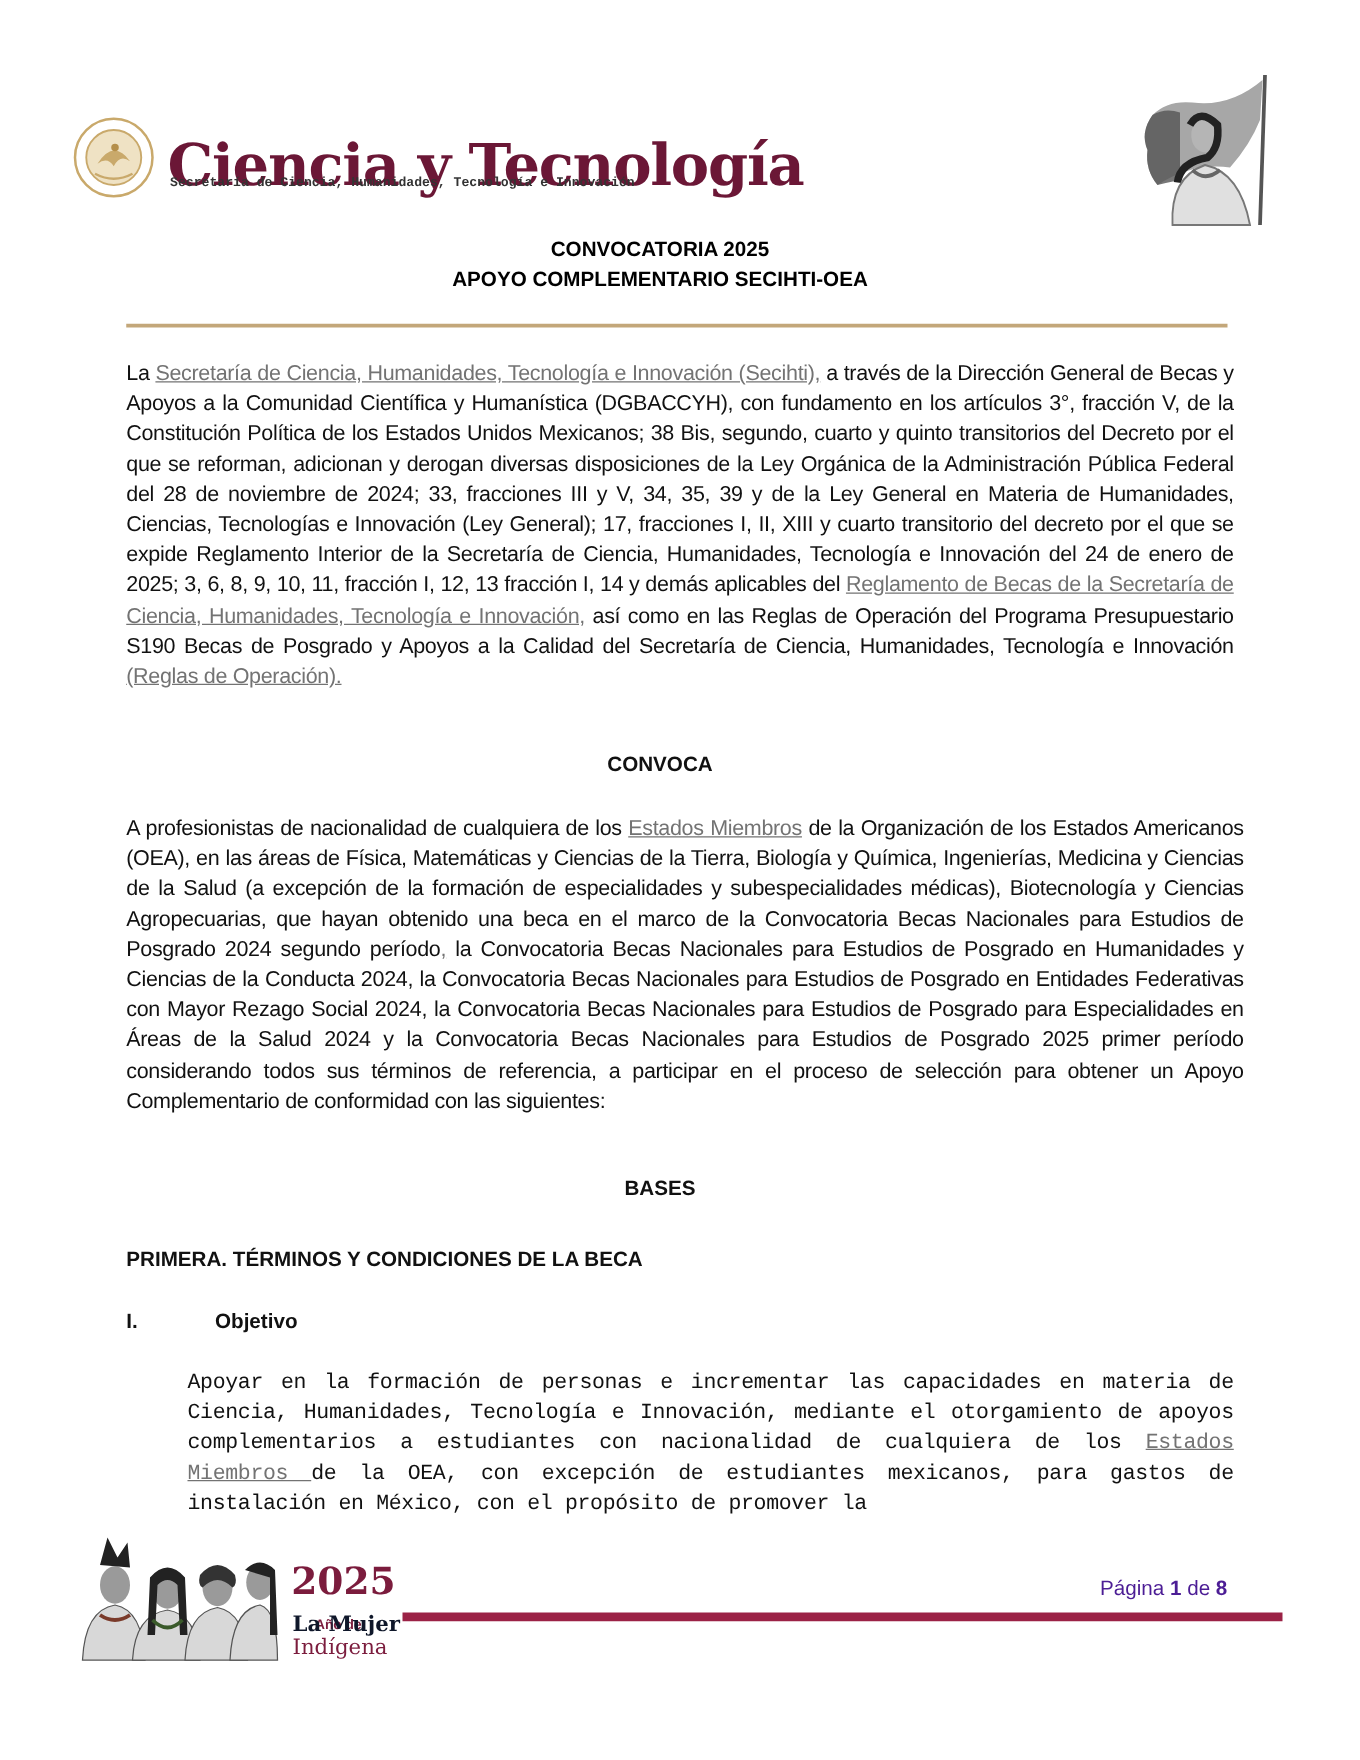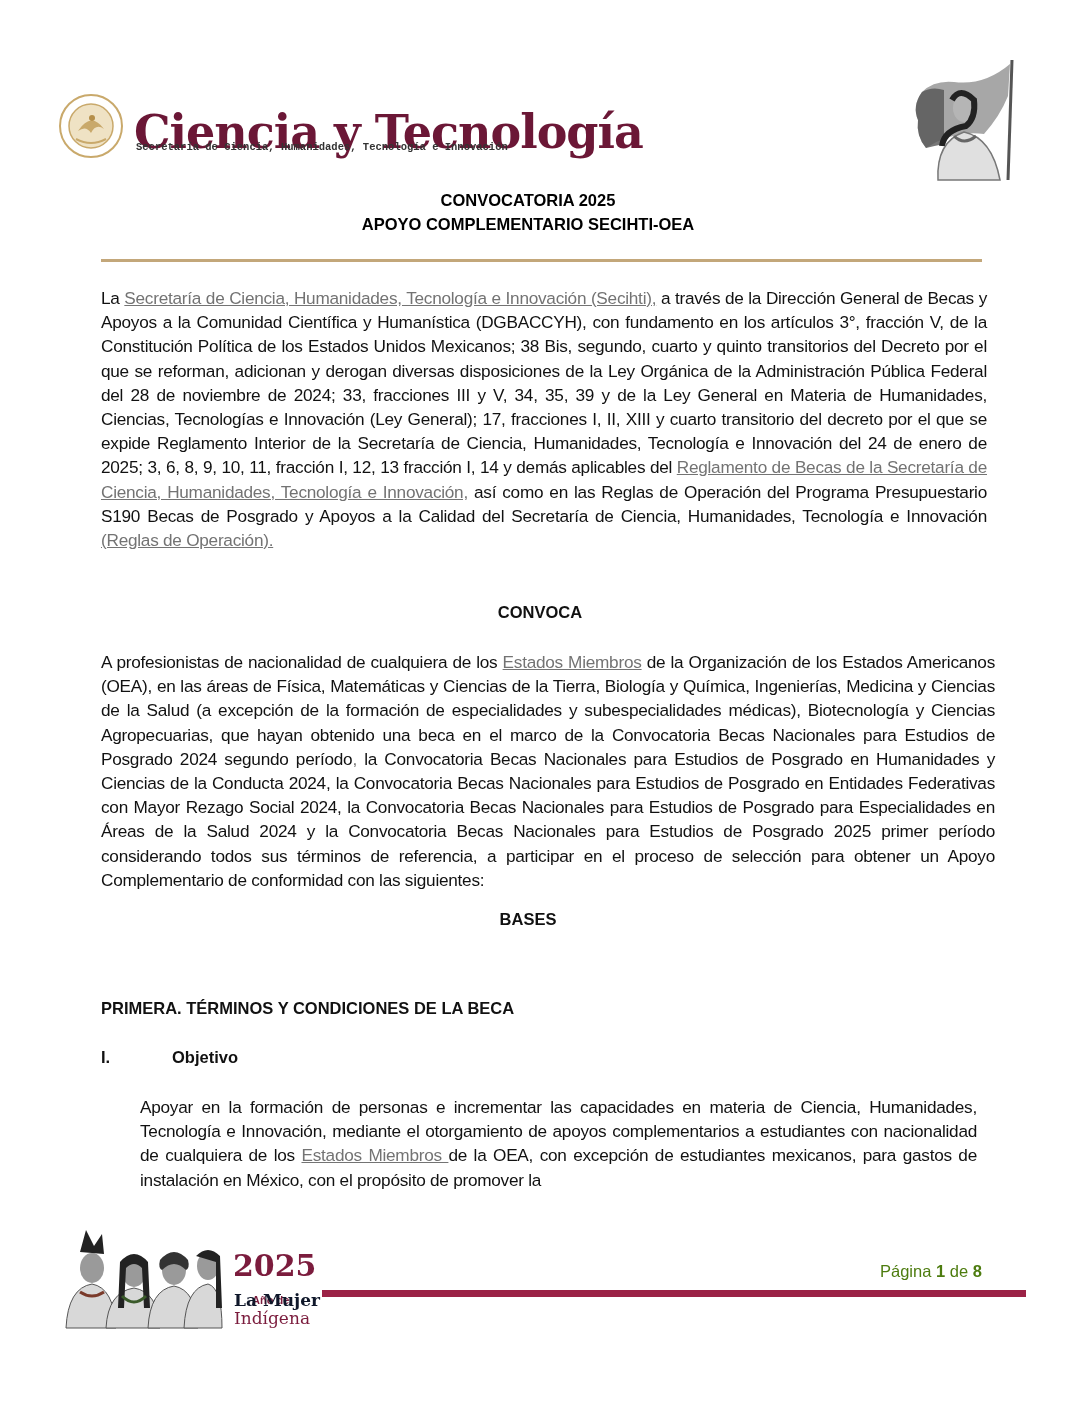--- a/index.html
+++ b/index.html
@@ -25,21 +25,21 @@
     left: 0; width: 1056px; text-align: center; font-weight: bold; font-size: 16.5px;
     font-family: "Liberation Sans", sans-serif; color: #000;
   }
   .rule-gold { left: 101px; top: 259px; width: 881px; height: 3px; background: #c3a77a; }
 
   .para {
     left: 101px; width: 886px; font-size: 17.2px; line-height: 24.2px; text-align: justify;
     font-family: "Liberation Sans", sans-serif; letter-spacing: -0.25px; color: #111;
   }
   .para.wide { width: 894px; }
-  .para.indent { left: 140px; width: 837px; }
+  .para.indent { left: 150px; width: 837px; font-family: Liberation Mono, monospace; }
   a.lnk { color: #737373; text-decoration: underline; }
 
   .heading-center {
     left: 0; width: 1056px; text-align: center; font-weight: bold; font-size: 16.5px;
   }
   .heading {
     font-weight: bold; font-size: 16.5px; white-space: nowrap;
   }
 
   
@@ -51,21 +51,21 @@
   .footer-ano { left: 252px; top: 1281px; font-size: 11px; color: #7b1c3d; font-weight: bold; margin-top: 13px; }
   .footer-mujer {
     left: 234px; top: 1291px; font-family: "DejaVu Serif", serif; font-weight: bold;
     font-size: 17px; color: #0f172a; line-height: 19px;
   }
   .footer-indigena {
     left: 234px; top: 1309px; font-family: "DejaVu Serif", serif; font-weight: normal;
     font-size: 17px; color: #7b1c3d; line-height: 19px;
   }
   .footer-bar { left: 322px; top: 1290px; width: 704px; height: 7px; background: #9b2246; }
-  .page-num { left: 880px; top: 1262px; font-size: 16.5px; color: #4d7c0f; white-space: nowrap; }
+  .page-num { left: 880px; top: 1262px; font-size: 16.5px; color: #4c1d95; white-space: nowrap; }
   .page-num b { font-weight: bold; }
 </style>
 </head>
 <body>
 
 <div class="abs seal">
   <svg width="70" height="66" viewBox="0 0 70 66">
     <circle cx="35" cy="33" r="31" fill="none" stroke="#c9a96b" stroke-width="2"></circle>
     <circle cx="35" cy="33" r="22" fill="#efe2c4" stroke="#c9a96b" stroke-width="1.5"></circle>
     <path d="M22 38 Q35 18 48 36 Q40 30 35 40 Q30 32 22 38Z" fill="#c9a96b"></path>
@@ -88,26 +88,26 @@
 </div>
 
 <div class="abs doc-title" style="top:191px;text-align:center;">CONVOCATORIA 2025</div>
 <div class="abs doc-title" style="top:215px;">APOYO COMPLEMENTARIO SECIHTI-OEA</div>
 <div class="abs rule-gold"></div>
 
 <div class="abs para" style="top:286px;">
   <span>La </span><a class="lnk" href="#">Secretaría de Ciencia, Humanidades, Tecnología e Innovación (Secihti),</a><span> a través de la Dirección General de Becas y Apoyos a la Comunidad Científica y Humanística (DGBACCYH), con fundamento en los artículos 3°, fracción V, de la Constitución Política de los Estados Unidos Mexicanos; 38 Bis, segundo, cuarto y quinto transitorios del Decreto por el que se reforman, adicionan y derogan diversas disposiciones de la Ley Orgánica de la Administración Pública Federal del 28 de noviembre de 2024; 33, fracciones III y V, 34, 35, 39 y de la Ley General en Materia de Humanidades, Ciencias, Tecnologías e Innovación (Ley General); 17, fracciones I, II, XIII y cuarto transitorio del decreto por el que se expide Reglamento Interior de la Secretaría de Ciencia, Humanidades, Tecnología e Innovación del 24 de enero de 2025; 3, 6, 8, 9, 10, 11, fracción I, 12, 13 fracción I, 14 y demás aplicables del </span><a class="lnk" href="#">Reglamento de Becas de la Secretaría de Ciencia, Humanidades, Tecnología e Innovación,</a><span> así como en las Reglas de Operación del Programa Presupuestario S190 Becas de Posgrado y Apoyos a la Calidad del Secretaría de Ciencia, Humanidades, Tecnología e Innovación</span><a class="lnk" href="#"> (Reglas de Operación).</a>
 </div>
 
-<div class="abs heading-center" style="top:603px;margin-left:12px;">CONVOCA</div>
+<div class="abs heading-center" style="top:603px;">CONVOCA</div>
 <div class="abs para wide" style="top:650px;">
   <span>A profesionistas de nacionalidad de cualquiera de los </span><a class="lnk" href="#">Estados Miembros</a><span> de la Organización de los Estados Americanos (OEA), en las áreas de Física, Matemáticas y Ciencias de la Tierra, Biología y Química, Ingenierías, Medicina y Ciencias de la Salud (a excepción de la formación de especialidades y subespecialidades médicas), Biotecnología y Ciencias Agropecuarias, que hayan obtenido una beca en el marco de la Convocatoria Becas Nacionales para Estudios de Posgrado 2024 segundo período</span><a class="lnk" href="#">,</a><span> la Convocatoria Becas Nacionales para Estudios de Posgrado en Humanidades y Ciencias de la Conducta 2024, la Convocatoria Becas Nacionales para Estudios de Posgrado en Entidades Federativas con Mayor Rezago Social 2024, la Convocatoria Becas Nacionales para Estudios de Posgrado para Especialidades en Áreas de la Salud 2024 y la Convocatoria Becas Nacionales para Estudios de Posgrado 2025 primer período considerando todos sus términos de referencia, a participar en el proceso de selección para obtener un Apoyo Complementario de conformidad con las siguientes:</span>
 </div>
 
-<div class="abs heading-center" style="top:910px;">BASES</div>
+<div class="abs heading-center" style="top:942px;">BASES</div>
 <div class="abs heading" style="left:101px; top:999px;">PRIMERA. TÉRMINOS Y CONDICIONES DE LA BECA</div>
 <div class="abs heading" style="left:101px; top:1048px;">I.</div>
 <div class="abs heading" style="left:172px; top:1048px;">Objetivo</div>
 
 <div class="abs para indent" style="top:1095px;">
   <span>Apoyar en la formación de personas e incrementar las capacidades en materia de Ciencia, Humanidades, Tecnología e Innovación, mediante el otorgamiento de apoyos complementarios a estudiantes con nacionalidad de cualquiera de los </span><a class="lnk" href="#">Estados Miembros </a><span>de la OEA, con excepción de estudiantes mexicanos, para gastos de instalación en México, con el propósito de promover la</span>
 </div>
 
 <div class="abs footer-illu">
   <svg width="162" height="102" viewBox="0 0 162 102">

